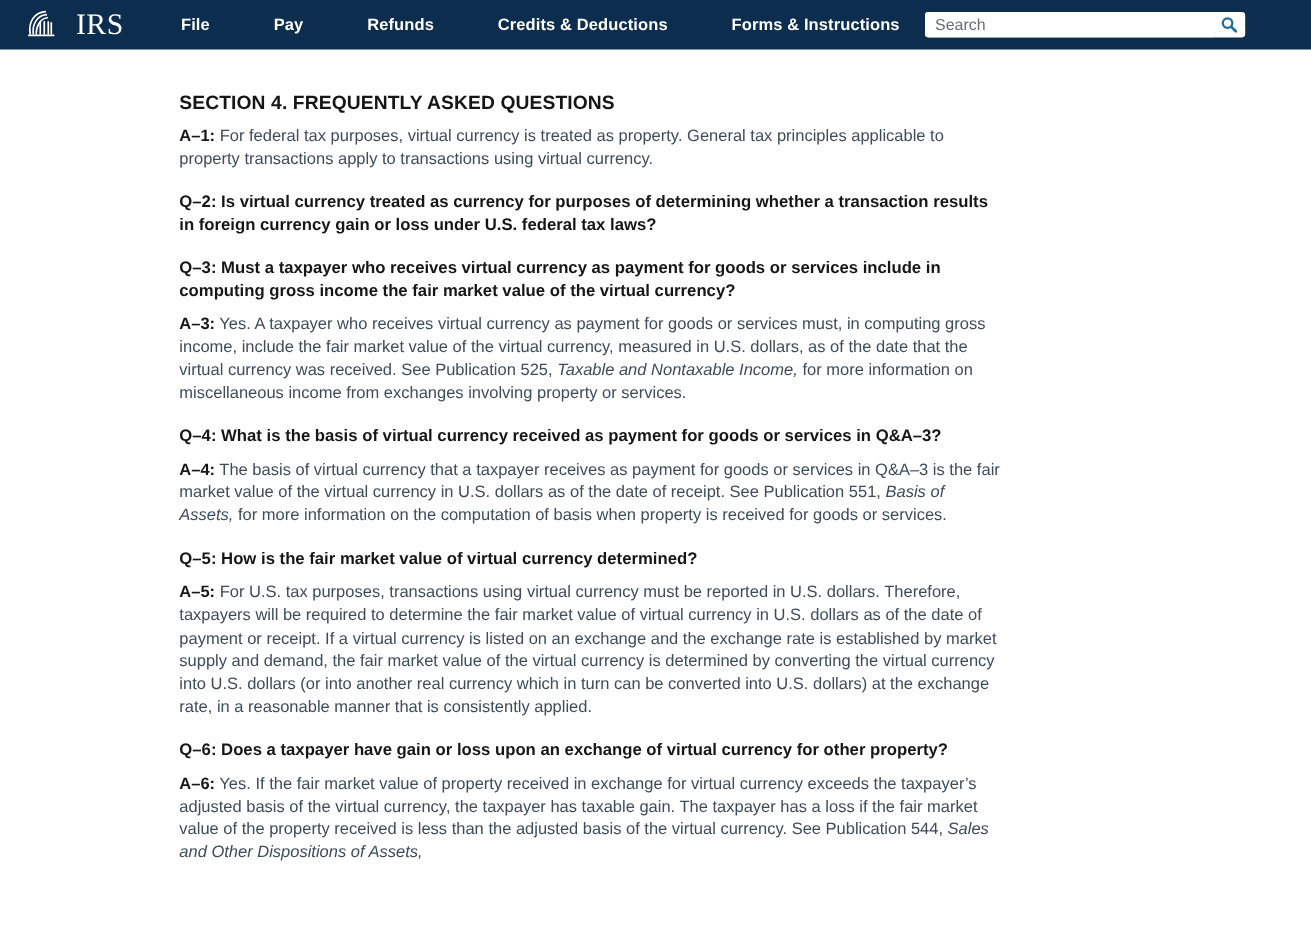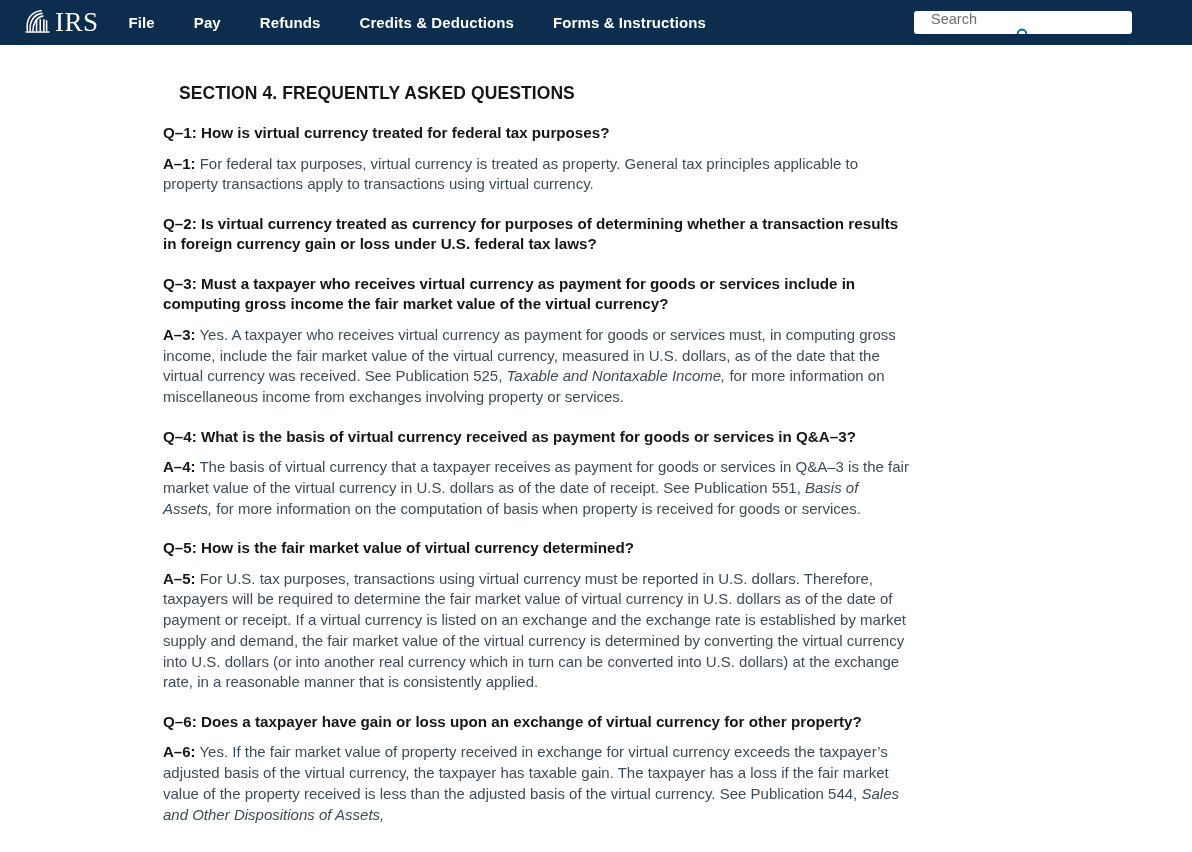--- a/index.html
+++ b/index.html
@@ -20,56 +20,55 @@
   .site-header{
     height:45px;
     background:var(--header_bg);
     display:flex;
     align-items:center;
     padding:0 60px 0 22px;
   }
   .logo{
     display:flex;
     align-items:center;
-    gap:2px;
+    gap:16px;
     cursor:pointer;
     color:#ffffff;
     text-decoration:none;
   }
   .logo-text{
     font-family:"Liberation Serif","DejaVu Serif",serif;
     font-size:27px;
     letter-spacing:.5px;
     color:#ffffff;
   }
   .primary-nav{
     display:flex;
     align-items:center;
-    margin-left:30px;
-    gap:39px;
+    margin-left:52px;
+    gap:58px;
   }
   .nav-link{
     color:#ffffff;
     font-size:15px;
     font-weight:600;
     text-decoration:none;
     letter-spacing:.1px;
     cursor:pointer;
     white-space:nowrap;
   }
   .search-wrap{
     margin-left:auto;
-    width:218px;
+    width:291px;
     height:23px;
     background:#ffffff;
     border-radius:3px;
     display:flex;
-    align-items:center;
+    align-items:flex-start;
     overflow:hidden;
-    flex-direction:column;
   }
   .search-input{
     flex:1;
     border:none;
     outline:none;
     height:100%;
     padding:0 6px 0 9px;
     font-size:14.5px;
     font-family:"Liberation Sans","DejaVu Sans",sans-serif;
     color:#222;
@@ -91,21 +90,20 @@
     margin-left:163px;
     width:748px;
     padding-top:38px;
     color:var(--body_text);
   }
   .section-title{
     font-size:17.5px;
     font-weight:700;
     color:var(--heading_text);
     letter-spacing:.1px;
-    margin-left:16px;
   }
   .q{
     font-size:15.2px;
     font-weight:700;
     color:var(--heading_text);
     line-height:1.35;
     margin-top:19px;
   }
   .a{
     font-size:15px;
@@ -155,21 +153,20 @@
           <line x1="12.2" y1="12.2" x2="17" y2="17" stroke="#1b6aa5" stroke-width="2.8" stroke-linecap="round"></line>
         </svg>
       </span>
     </button>
   </div>
 </header>
 
 <main class="content">
   <h1 class="section-title">SECTION 4. FREQUENTLY ASKED QUESTIONS</h1>
   <div id="faq-list">
-      <h2 class="q">Q–1: How is virtual currency treated for federal tax purposes?</h2>
       <p class="a"><strong>A–1:</strong><span> For federal tax purposes, virtual currency is treated as property. General tax principles applicable to property transactions apply to transactions using virtual currency.</span></p>
       <h2 class="q">Q–2: Is virtual currency treated as currency for purposes of determining whether a transaction results in foreign currency gain or loss under U.S. federal tax laws?</h2>
       <h2 class="q">Q–3: Must a taxpayer who receives virtual currency as payment for goods or services include in computing gross income the fair market value of the virtual currency?</h2>
       <p class="a"><strong>A–3:</strong><span> Yes. A taxpayer who receives virtual currency as payment for goods or services must, in computing gross income, include the fair market value of the virtual currency, measured in U.S. dollars, as of the date that the virtual currency was received. See Publication 525, </span><em>Taxable and Nontaxable Income,</em><span> for more information on miscellaneous income from exchanges involving property or services.</span></p>
       <h2 class="q">Q–4: What is the basis of virtual currency received as payment for goods or services in Q&amp;A–3?</h2>
       <p class="a"><strong>A–4:</strong><span> The basis of virtual currency that a taxpayer receives as payment for goods or services in Q&amp;A–3 is the fair market value of the virtual currency in U.S. dollars as of the date of receipt. See Publication 551, </span><em>Basis of Assets,</em><span> for more information on the computation of basis when property is received for goods or services.</span></p>
       <h2 class="q">Q–5: How is the fair market value of virtual currency determined?</h2>
       <p class="a"><strong>A–5:</strong><span> For U.S. tax purposes, transactions using virtual currency must be reported in U.S. dollars. Therefore, taxpayers will be required to determine the fair market value of virtual currency in U.S. dollars as of the date of payment or receipt. If a virtual currency is listed on an exchange and the exchange rate is established by market supply and demand, the fair market value of the virtual currency is determined by converting the virtual currency into U.S. dollars (or into another real currency which in turn can be converted into U.S. dollars) at the exchange rate, in a reasonable manner that is consistently applied.</span></p>
       <h2 class="q">Q–6: Does a taxpayer have gain or loss upon an exchange of virtual currency for other property?</h2>
       <p class="a"><strong>A–6:</strong><span> Yes. If the fair market value of property received in exchange for virtual currency exceeds the taxpayer’s adjusted basis of the virtual currency, the taxpayer has taxable gain. The taxpayer has a loss if the fair market value of the property received is less than the adjusted basis of the virtual currency. See Publication 544, </span><em>Sales and Other Dispositions of Assets,</em></p>

